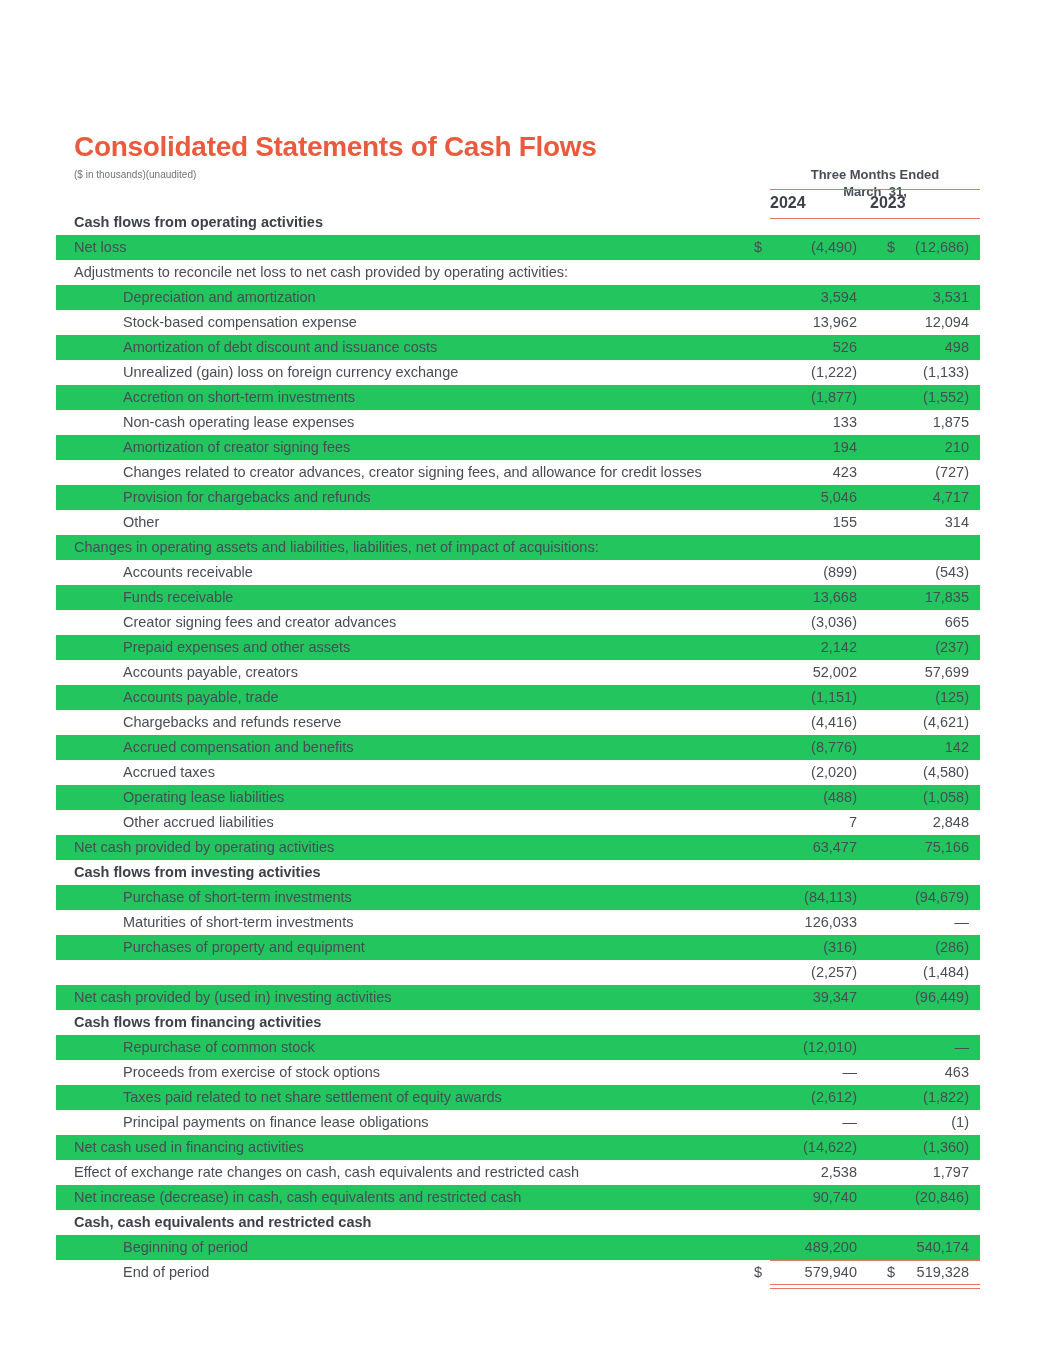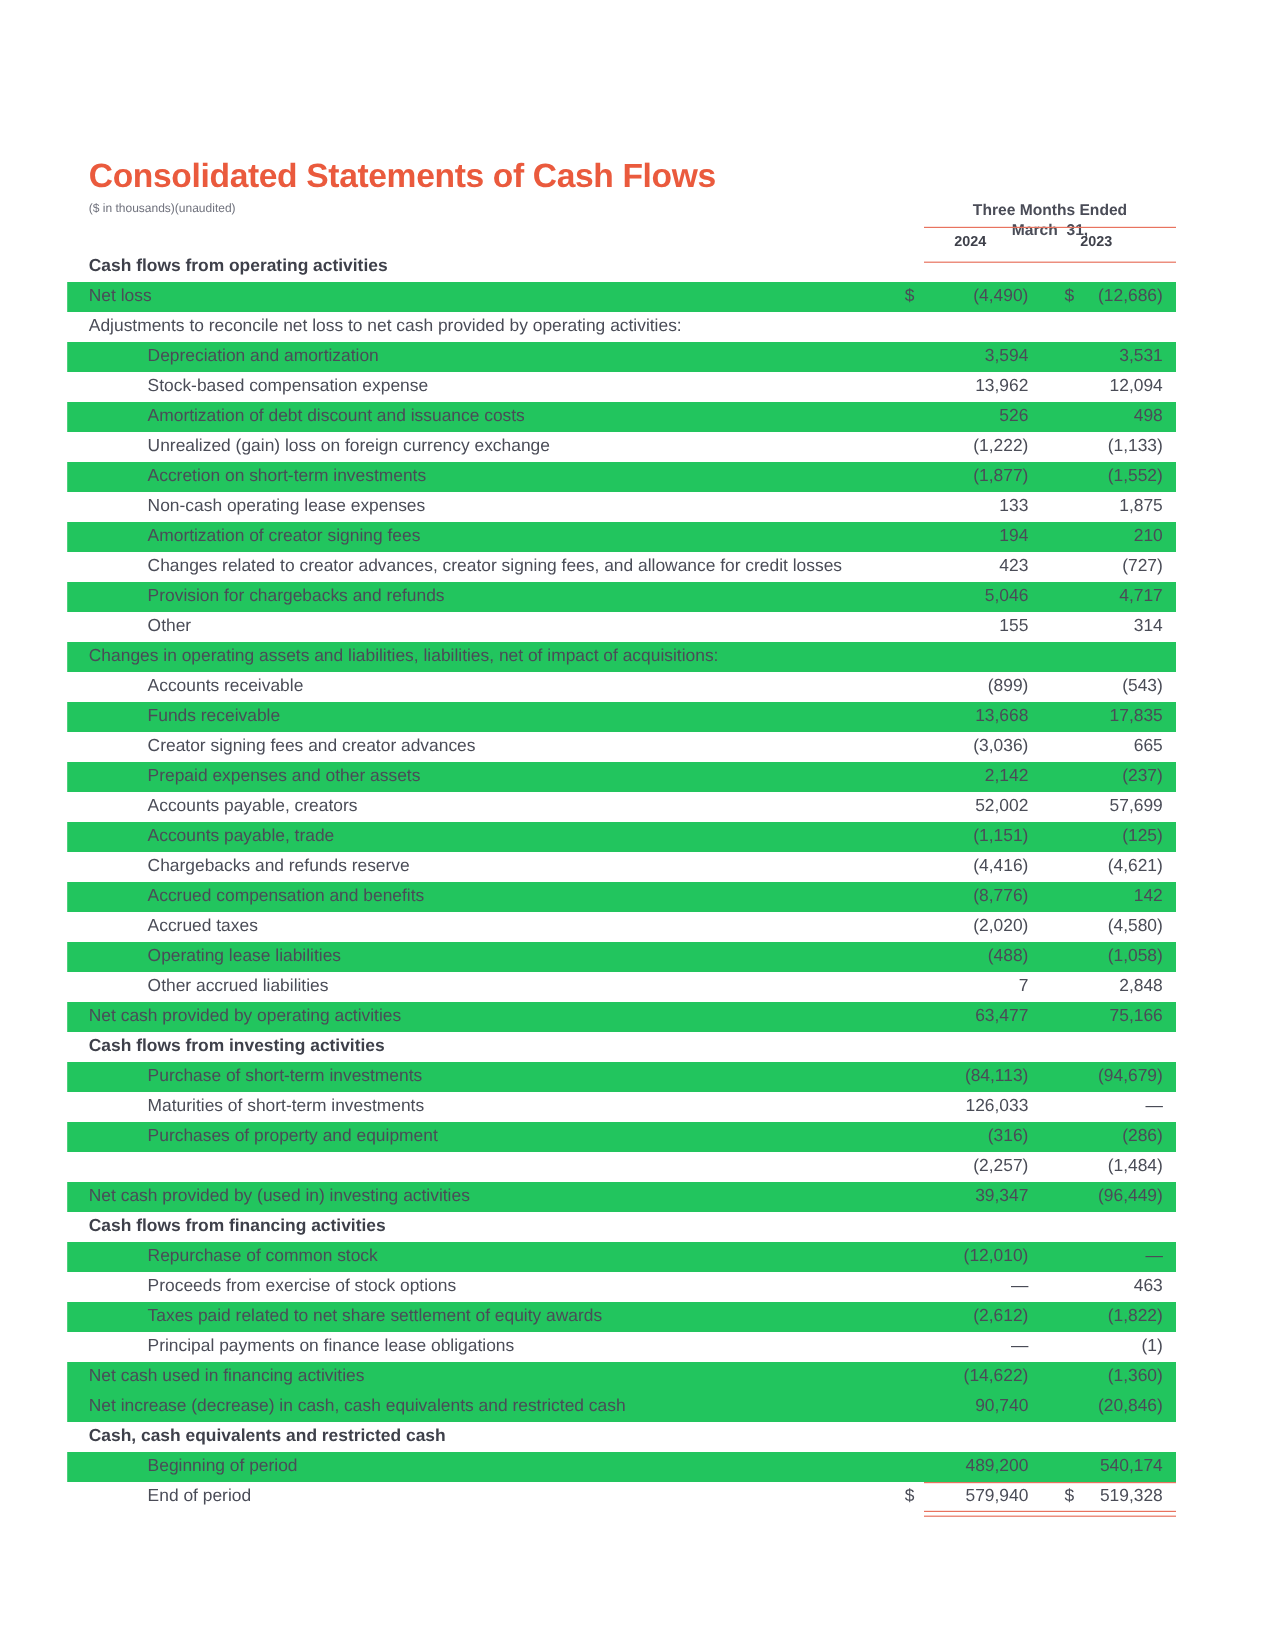--- a/index.html
+++ b/index.html
@@ -15,22 +15,22 @@
   .subtitle {
     position: absolute; left: 74px; top: 169px;
     font-size: 10px; color: #70727d; text-align: right;
   }
   .period-head {
     position: absolute; left: 770px; width: 210px; top: 150px;
     text-align: center; font-size: 13px; font-weight: bold; color: #4a4c57; line-height: 17px; margin-top: 16px;
   }
   .hline { position: absolute; height: 0; border-top: 1px solid #e8735f; }
   .year {
-    position: absolute; top: 194px; font-size: 12px; font-weight: bold; color: #3e404a;
-    text-align: center;
+    position: absolute; top: 194px; font-size: 16px; font-weight: bold; color: #3e404a;
+    text-align: left;
   }
   .table { position: absolute; left: 56px; top: 210px; width: 924px; }
   .row {
     position: relative; height: 25px; line-height: 25px; font-size: 14.5px; color: #4a4c57;
   }
   .row.shade { background: #22c55e; }
   .row .lbl { position: absolute; left: 18px; white-space: nowrap; }
   .row.indent .lbl { left: 67px; }
   .row.bold .lbl { font-weight: bold; color: #3e404a; }
   .row .cur { position: absolute; }
@@ -246,20 +246,26 @@
       <span class="lbl">Principal payments on finance lease obligations</span>
       <span class="v24">—</span>
       <span class="v23">(1)</span>
       <div class="ul24" style="left: 714px; width: 210px;"></div>
     </div>
     <div class="row shade">
       <span class="lbl">Net cash used in financing activities</span>
       <span class="v24">(14,622)</span>
       <span class="v23">(1,360)</span>
     </div>
+    <div class="row">
+      <span class="lbl">Effect of exchange rate changes on cash, cash equivalents and restricted cash</span>
+      <span class="v24">2,538</span>
+      <span class="v23">1,797</span>
+      <div class="ul24" style="left: 714px; width: 210px;"></div>
+    </div>
     <div class="row shade">
       <span class="lbl">Net increase (decrease) in cash, cash equivalents and restricted cash</span>
       <span class="v24">90,740</span>
       <span class="v23">(20,846)</span>
     </div>
     <div class="row bold">
       <span class="lbl">Cash, cash equivalents and restricted cash</span>
       <span class="v24"></span>
       <span class="v23"></span>
     </div>

